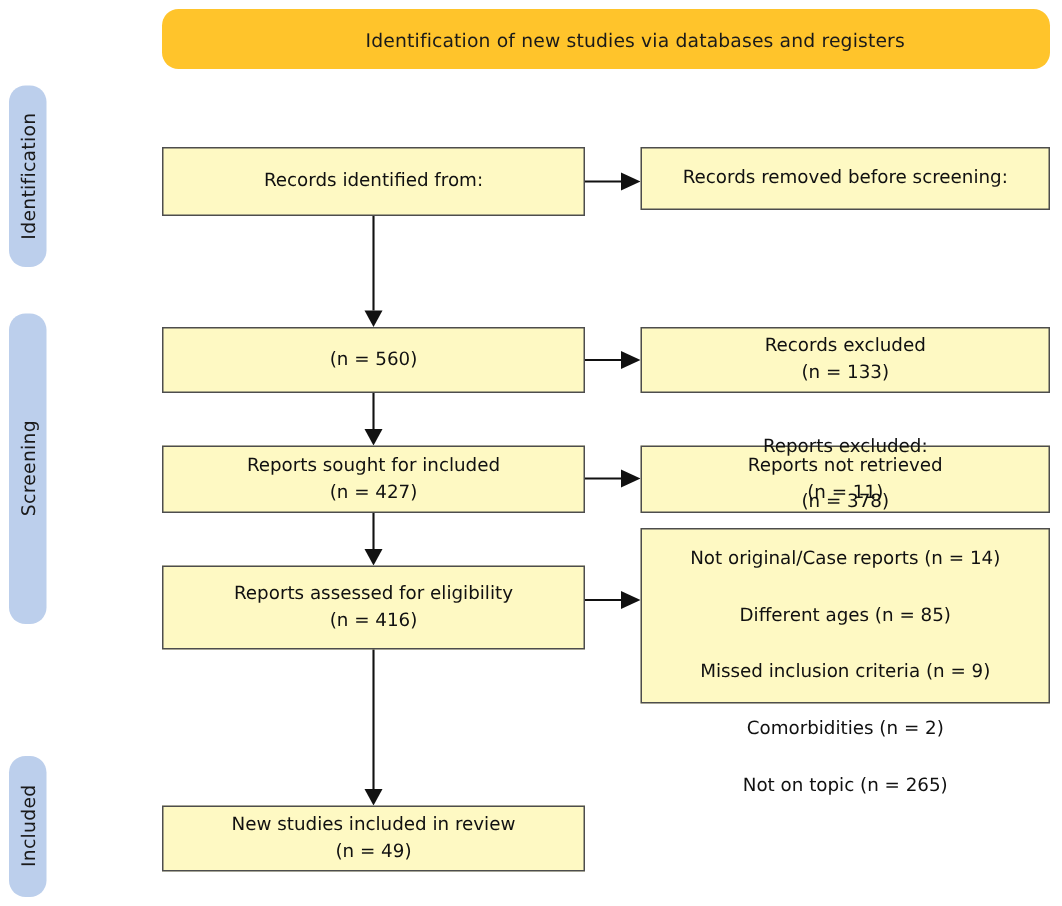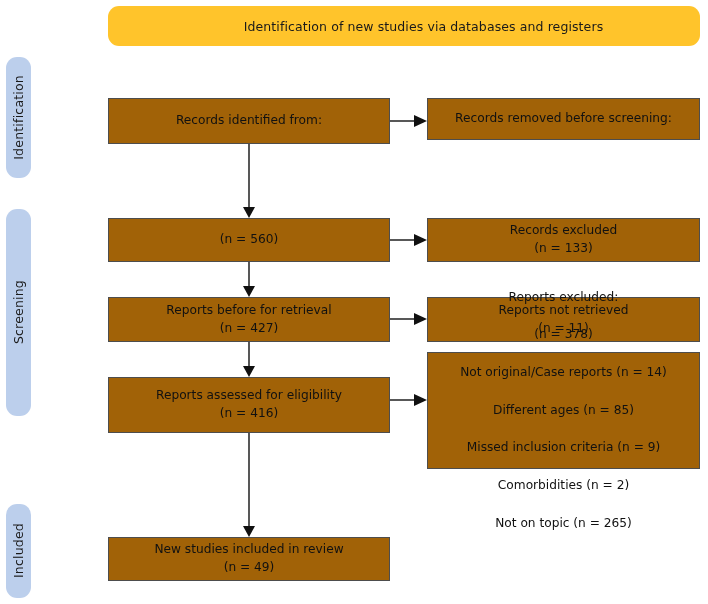--- a/index.html
+++ b/index.html
@@ -71,21 +71,21 @@
     left: 6px;
     top: 504px;
     width: 25px;
     height: 94px;
   }
 
   
   .node-box {
     position: absolute;
     box-sizing: border-box;
-    background: #a16207;
+    background: #fef9c3;
     border: 1.3px solid #4d4d4d;
     display: flex;
     flex-direction: column;
     align-items: center;
     justify-content: center;
     color: #111111;
     font-size: 12.2px;
     line-height: 1.45;
     text-align: center;
     padding: 2px 6px;
@@ -166,21 +166,21 @@
 
   <div id="box-records-identified" class="node-box">
     <span class="line">Records identified from:</span>
   </div>
 
   <div id="box-records-screened" class="node-box">
     <span class="line">(n = 560)</span>
   </div>
 
   <div id="box-reports-sought" class="node-box">
-    <span class="line">Reports before for retrieval</span>
+    <span class="line">Reports sought for included</span>
     <span class="line">(n = 427)</span>
   </div>
 
   <div id="box-reports-assessed" class="node-box">
     <span class="line">Reports assessed for eligibility</span>
     <span class="line">(n = 416)</span>
   </div>
 
   <div id="box-new-studies" class="node-box">
     <span class="line">New studies included in review</span>

